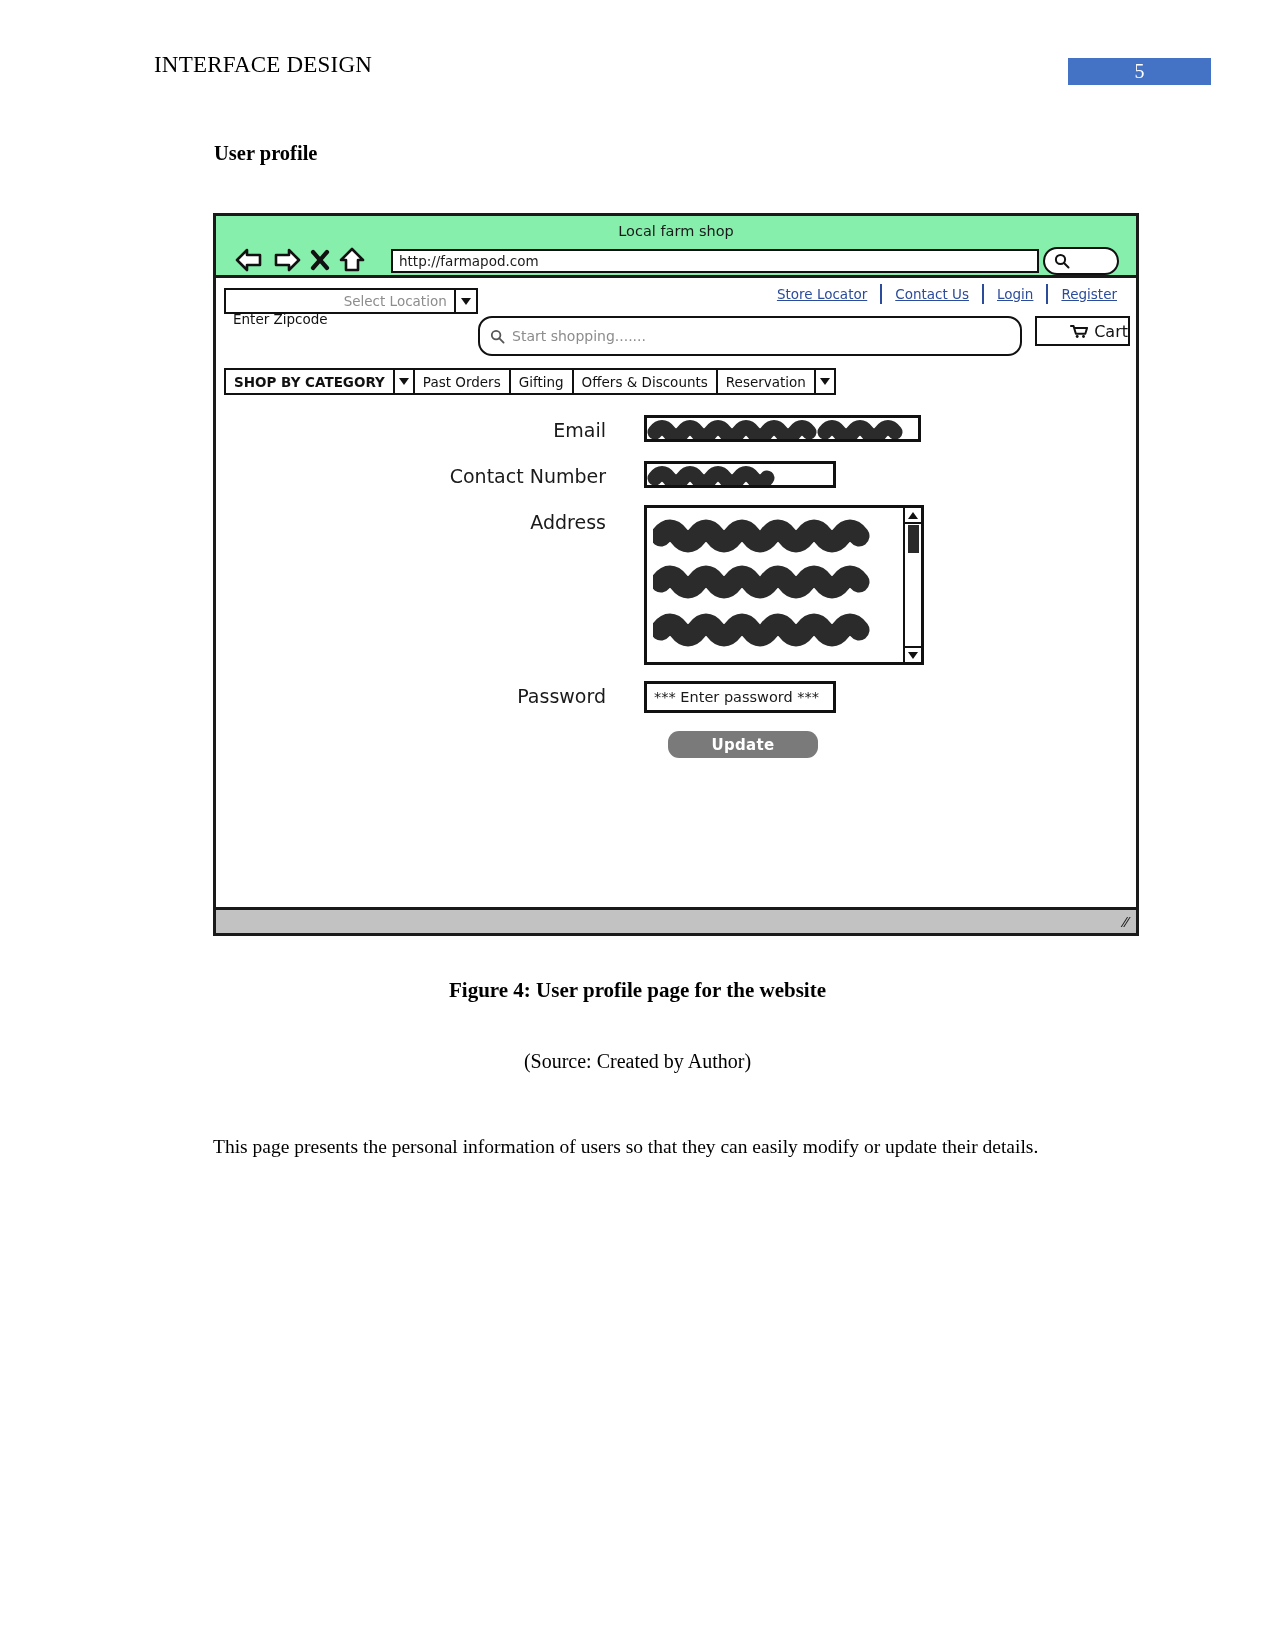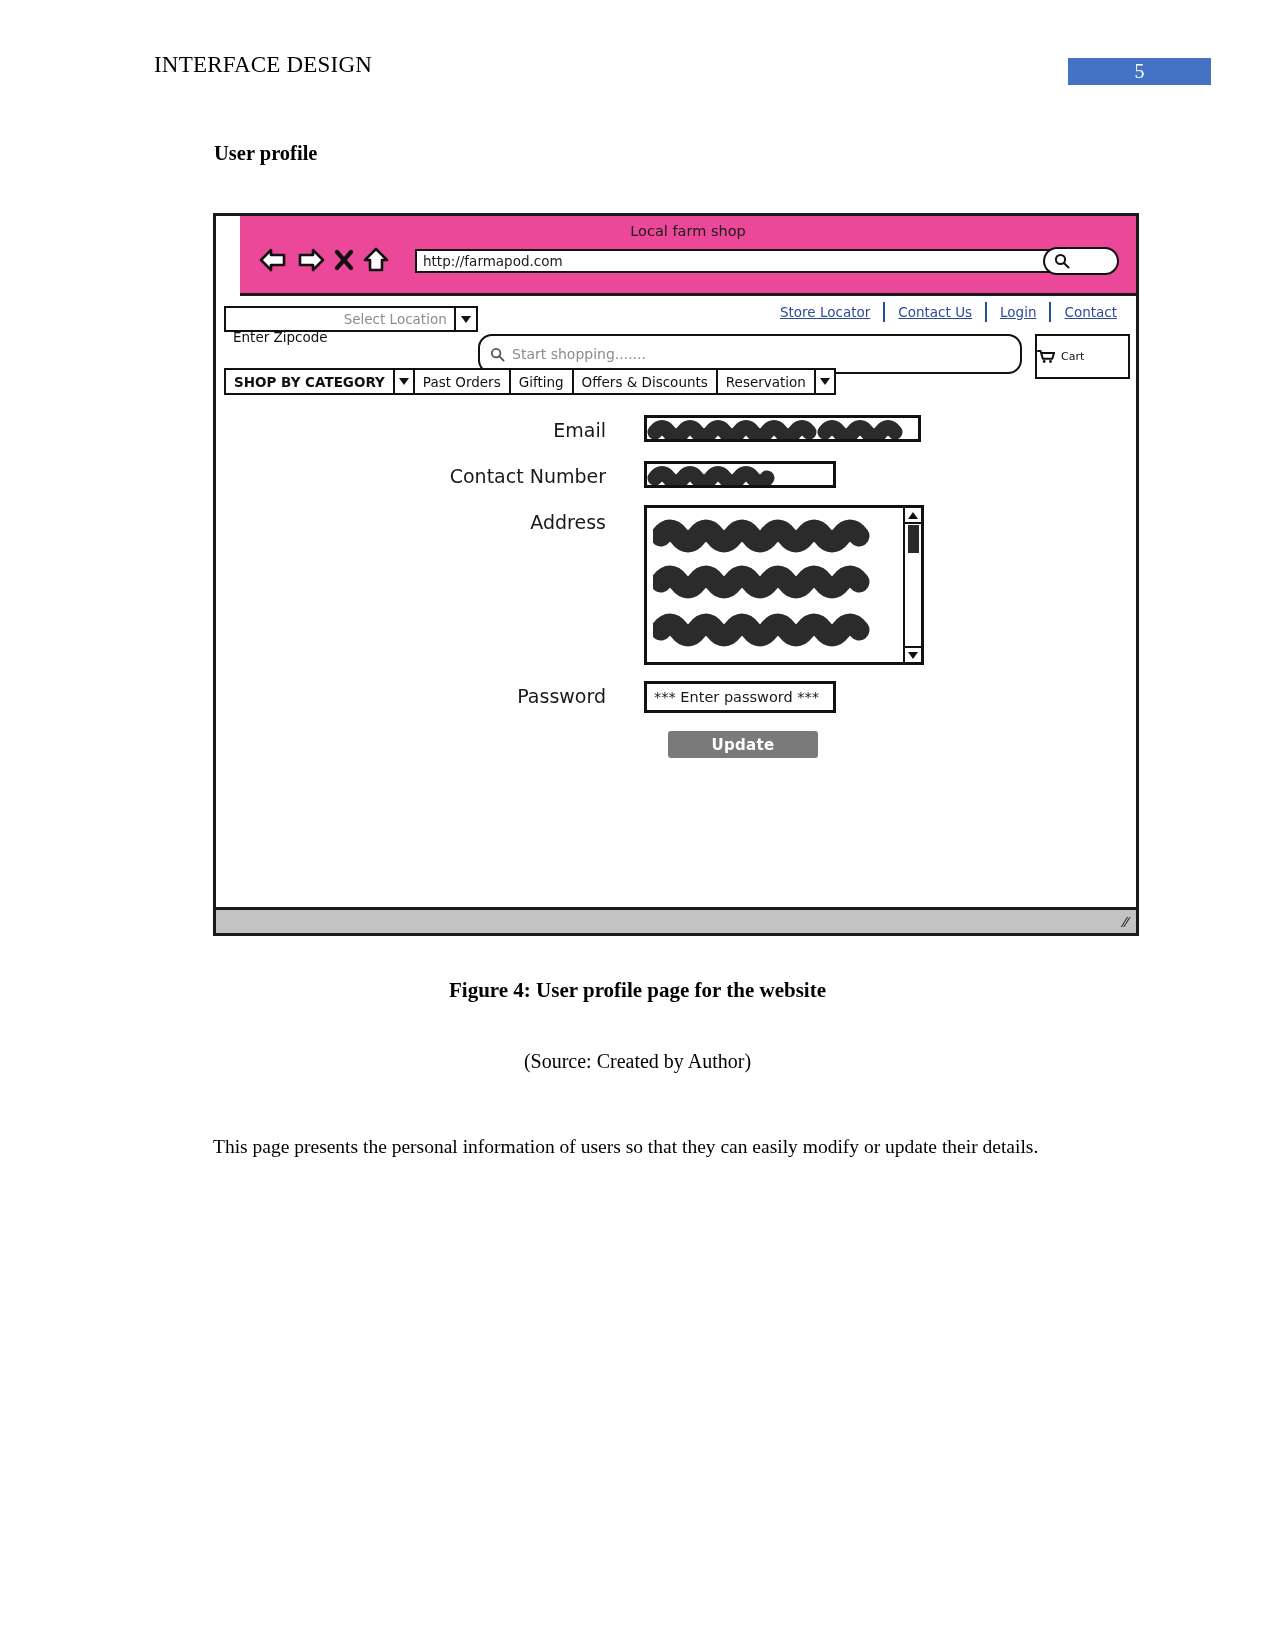--- a/index.html
+++ b/index.html
@@ -65,25 +65,24 @@
     height: 723px;
     border: 3px solid #1a1a1a;
     background: #ffffff;
     box-sizing: border-box;
     font-family: "DejaVu Sans", sans-serif;
   }
 
   
   .chrome {
     position: relative;
-    height: 80px;
-    background: #ec4899;
+    height: 62px;
+    background: #86efac;
     border-bottom: 3px solid #1a1a1a;
     box-sizing: border-box;
-    margin-left: 24px;
   }
   .chrome-title {
     position: absolute;
     top: 7px;
     left: 0;
     width: 100%;
     text-align: center;
     font-size: 14.5px;
     color: #1a1a1a;
   }
@@ -199,29 +198,29 @@
     box-sizing: border-box;
     gap: 7px;
   }
   .shopsearch .ph { font-size: 14px; color: #8c8c8c; }
 
   .cartbtn {
     position: absolute;
     right: 6px;
     top: 38px;
     width: 95px;
-    height: 45px;
+    height: 30px;
     border: 2.5px solid #111;
     background: #fff;
     display: flex;
     align-items: center;
-    justify-content: flex-start;
+    justify-content: flex-end;
     gap: 6px;
     box-sizing: border-box;
-    font-size: 11px;
+    font-size: 16px;
     color: #111;
   }
 
   
   .menubar {
     position: absolute;
     left: 8px;
     top: 152px;
     display: flex;
     border: 2.5px solid #111;
@@ -325,21 +324,21 @@
     font-size: 14.5px;
     color: #1a1a1a;
   }
 
   .updatebtn {
     position: absolute;
     left: 452px;
     width: 150px;
     height: 27px;
     background: #7a7a7a;
-    border-radius: 3px;
+    border-radius: 11px;
     color: #ffffff;
     font-size: 15px;
     font-weight: bold;
     display: flex;
     align-items: center;
     justify-content: center;
     letter-spacing: 0.3px;
   }
 
   
@@ -454,21 +453,21 @@
       </div>
     </div>
 
     <div class="toplinks">
       <a href="#">Store Locator</a>
       <span class="link-sep"></span>
       <a href="#">Contact Us</a>
       <span class="link-sep"></span>
       <a href="#">Login</a>
       <span class="link-sep"></span>
-      <a href="#">Contact</a>
+      <a href="#">Register</a>
     </div>
 
     <div class="shopsearch">
       <svg width="15" height="15" viewBox="0 0 16 16">
           <circle cx="6.5" cy="6.5" r="4.6" fill="none" stroke="#555" stroke-width="1.9"></circle>
           <path d="M10 10 L14.5 14.5" stroke="#555" stroke-width="1.9" stroke-linecap="round"></path>
         </svg>
       <span class="ph">Start shopping.......</span>
     </div>
 

